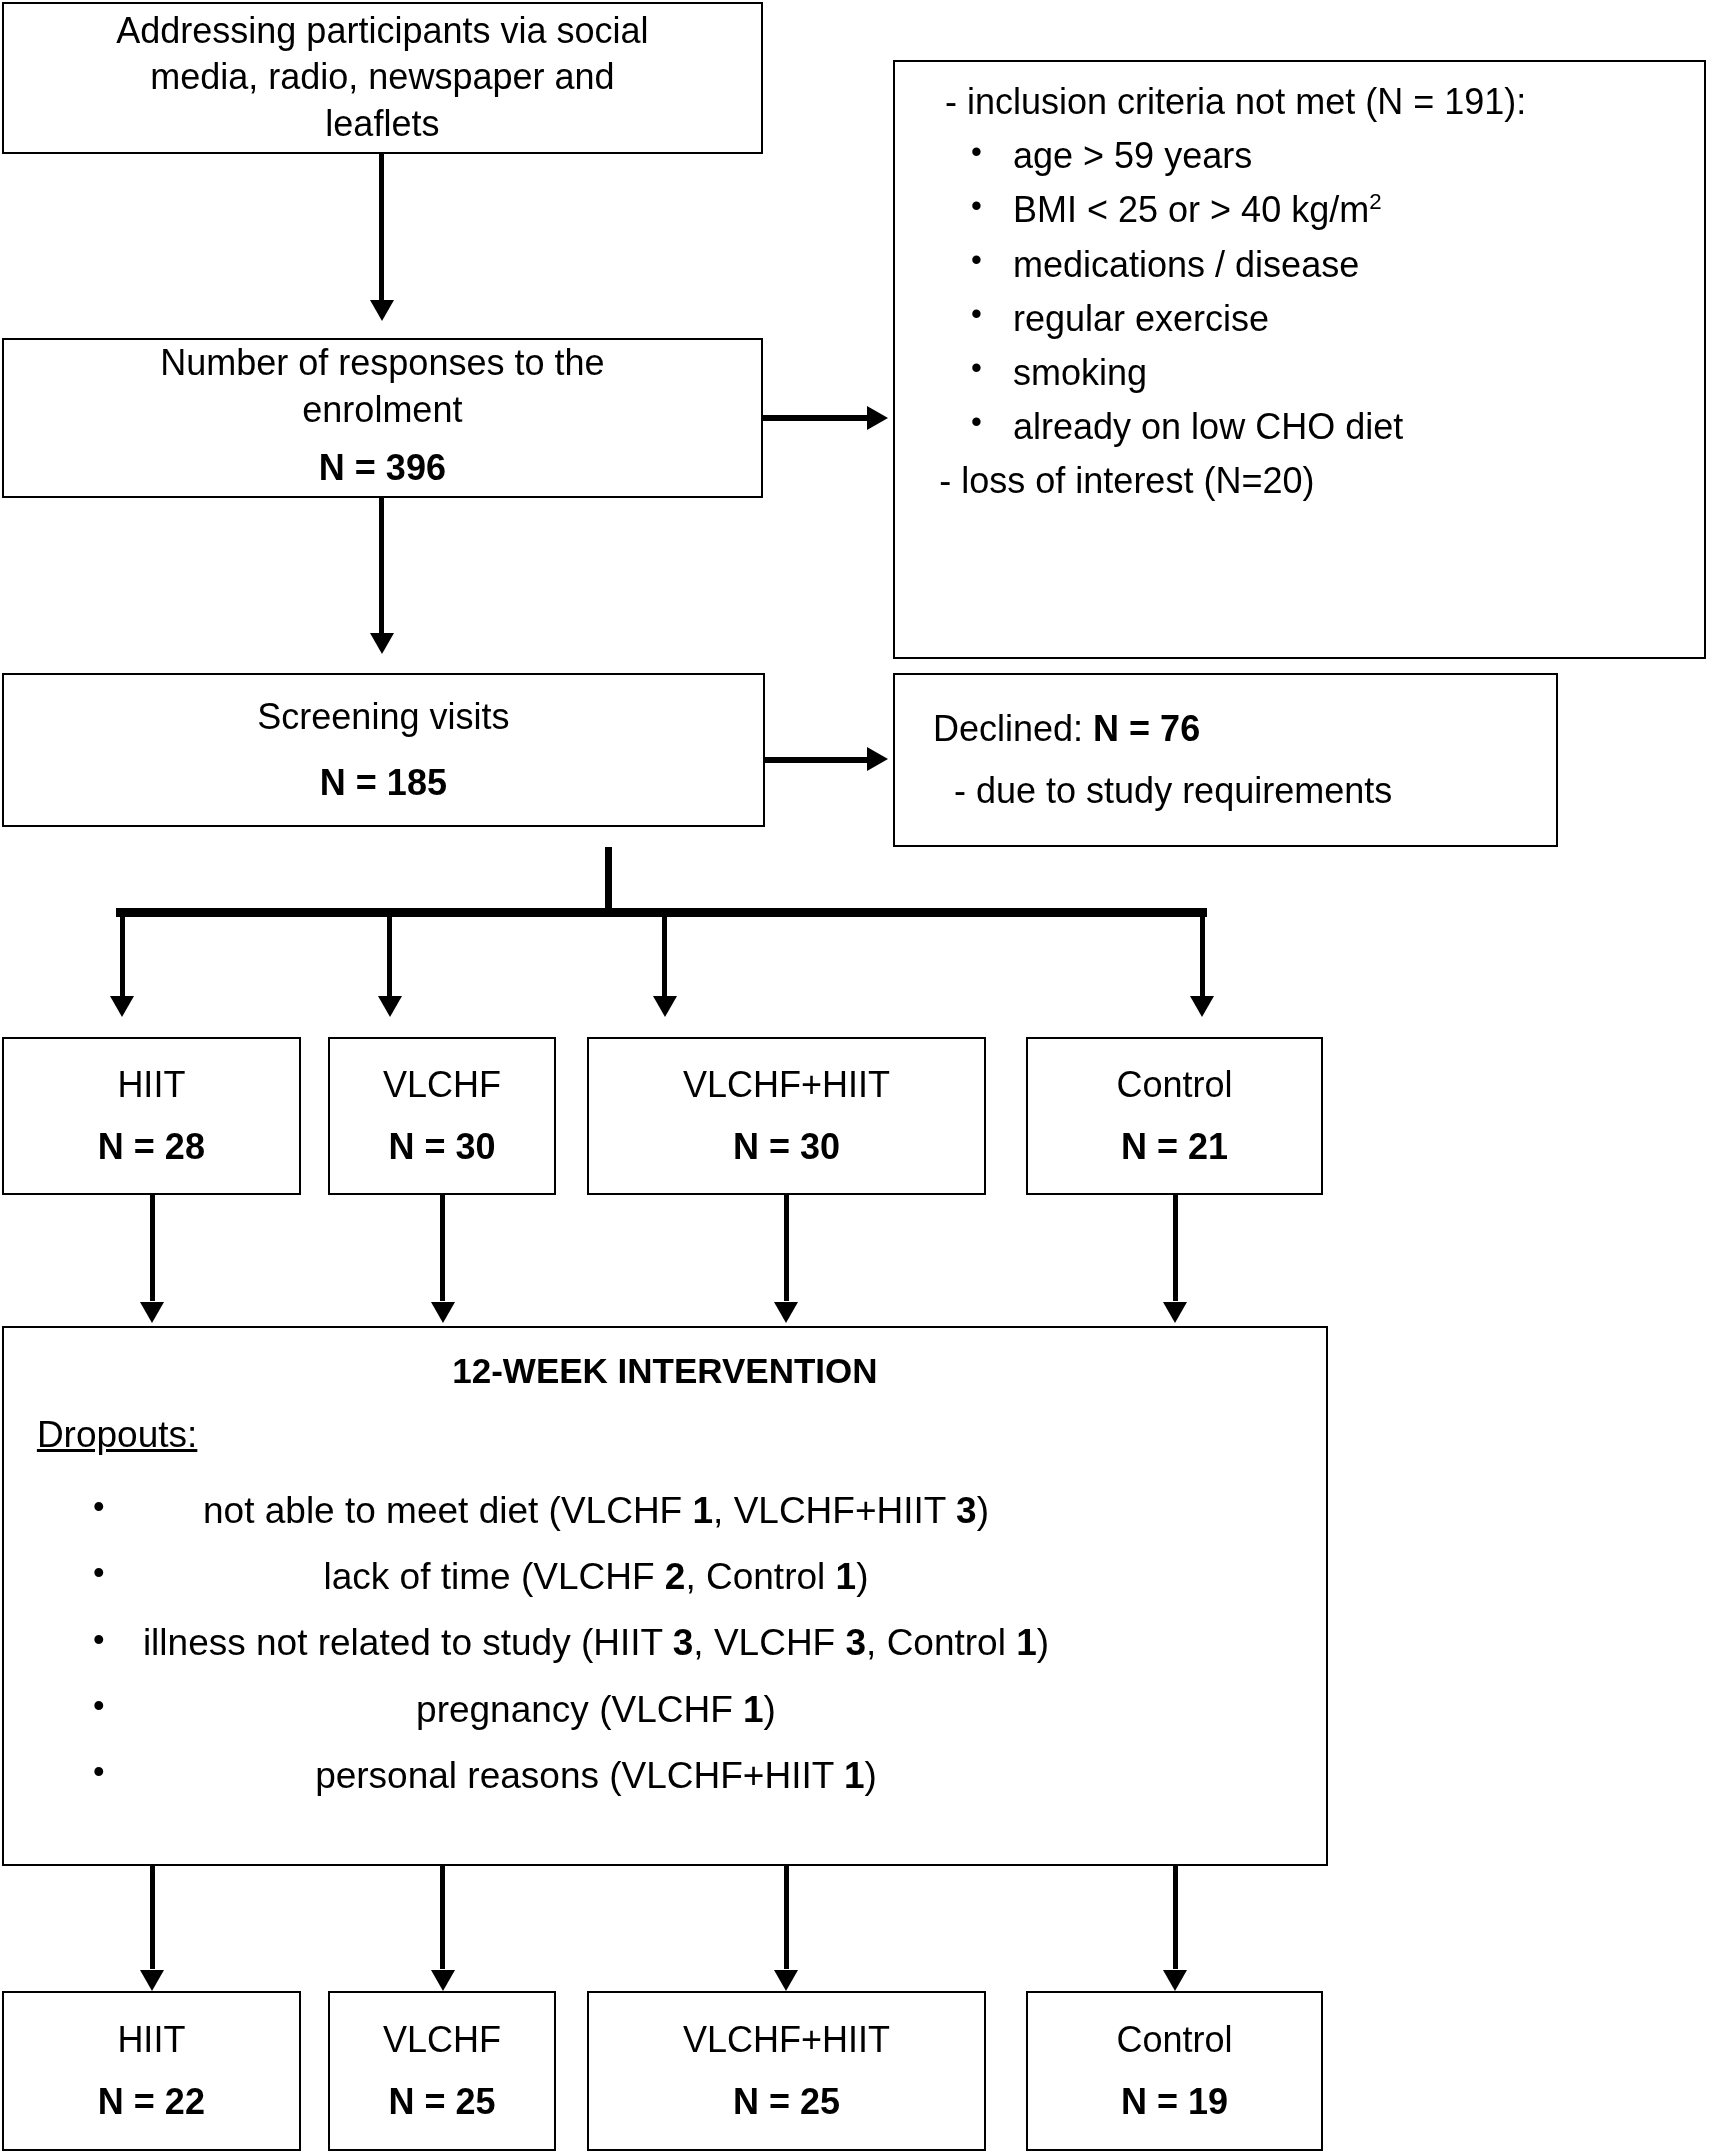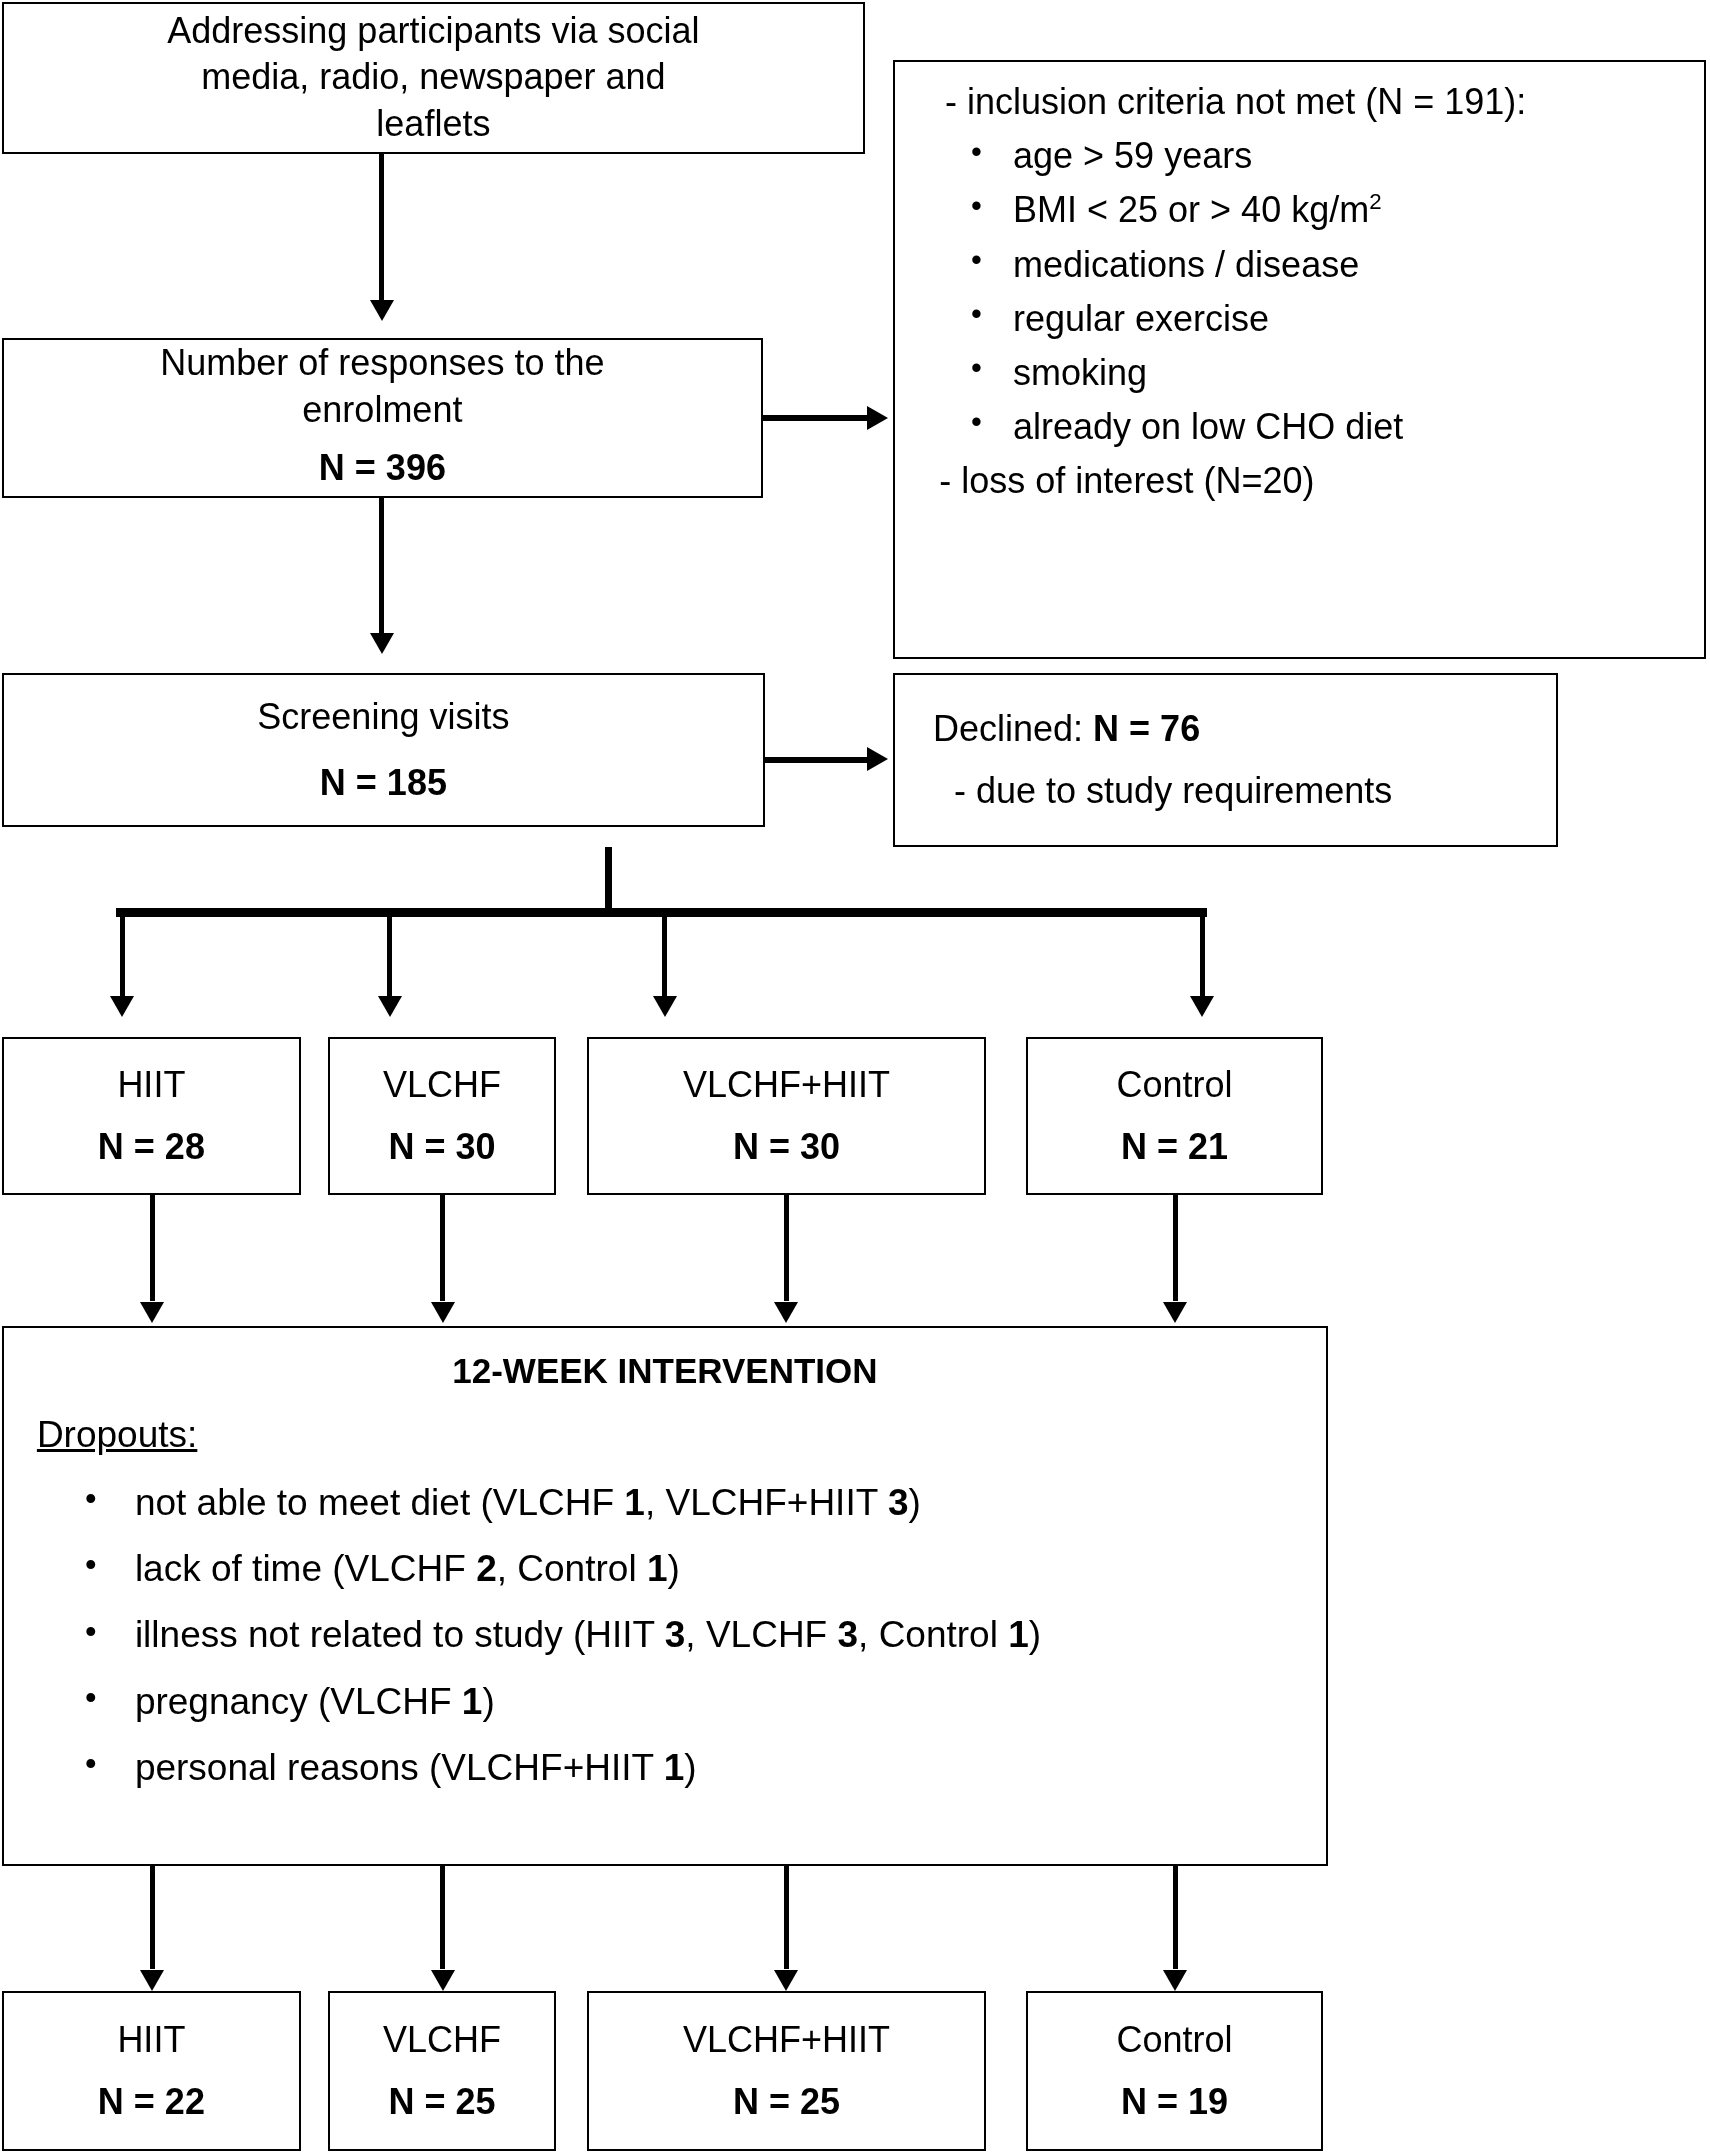--- a/index.html
+++ b/index.html
@@ -98,45 +98,46 @@
     font-size: 35px;
     font-weight: 700;
     margin: 23px 0 7.7px 0;
   }
   .drop-head {
     font-size: 37px;
     margin: 15.4px 0 3.9px 33px;
   }
   ul.drop {
     list-style: none;
-    margin: 0;
+    margin: 8px;
     padding: 0 0 0 131px;
     font-size: 37px;
     line-height: 1.25;
+    text-align: center;
   }
   ul.drop li {
     position: relative;
     margin: 20px 0;
     white-space: nowrap;
   }
   ul.drop li::before {
     content: "\2022";
     position: absolute;
     left: -50px;
     top: -1.9px;
     font-size: 33px;
   }
   sup { font-size: 0.62em; vertical-align: super; }
 </style>
 </head>
 <body>
 
 <div id="canvas">
 
-  <div class="box" style="left:1.9px; top:1.9px; width:863px; height:152px;">
+  <div class="box" style="left:1.9px; top:1.9px; width:761px; height:152px;">
     <div class="t-norm stack">
       <div>Addressing participants via social</div>
       <div>media, radio, newspaper and</div>
       <div>leaflets</div>
     </div>
   </div>
 
   <div class="line vline" style="left:379px; top:154px; width:4.8px; height:147px;"></div>
   <div class="arrow-down" style="left:370px; top:300px;"></div>
 

